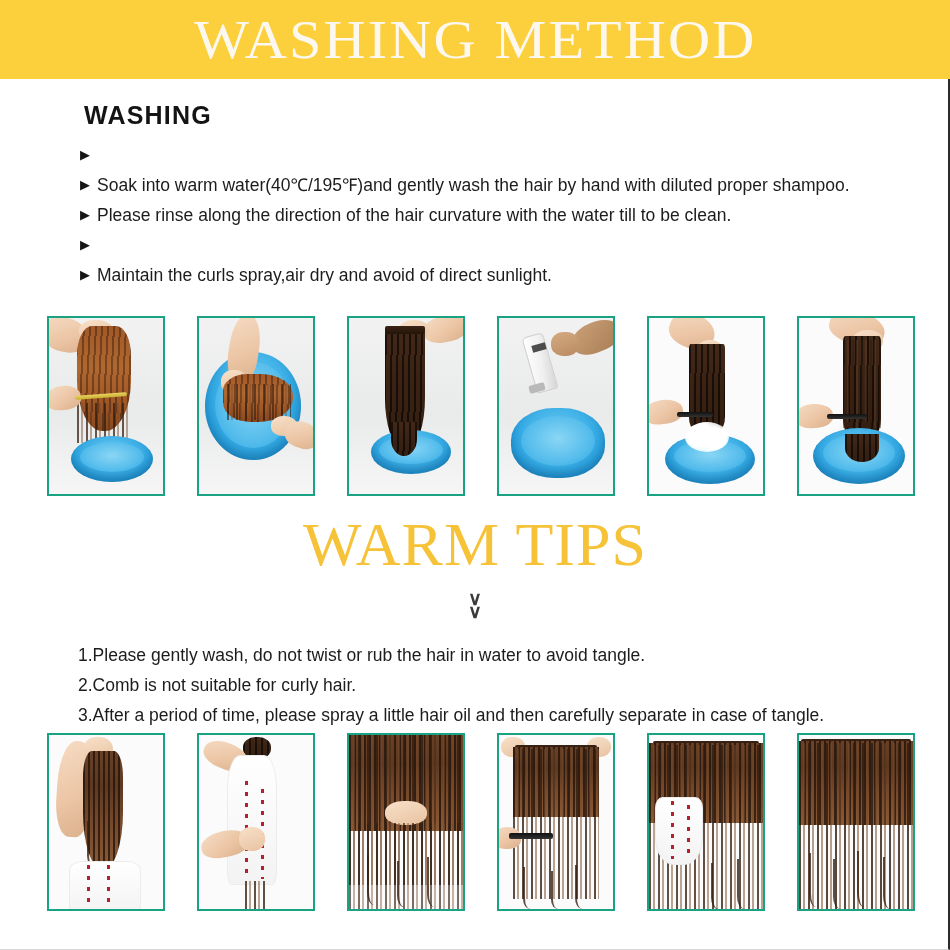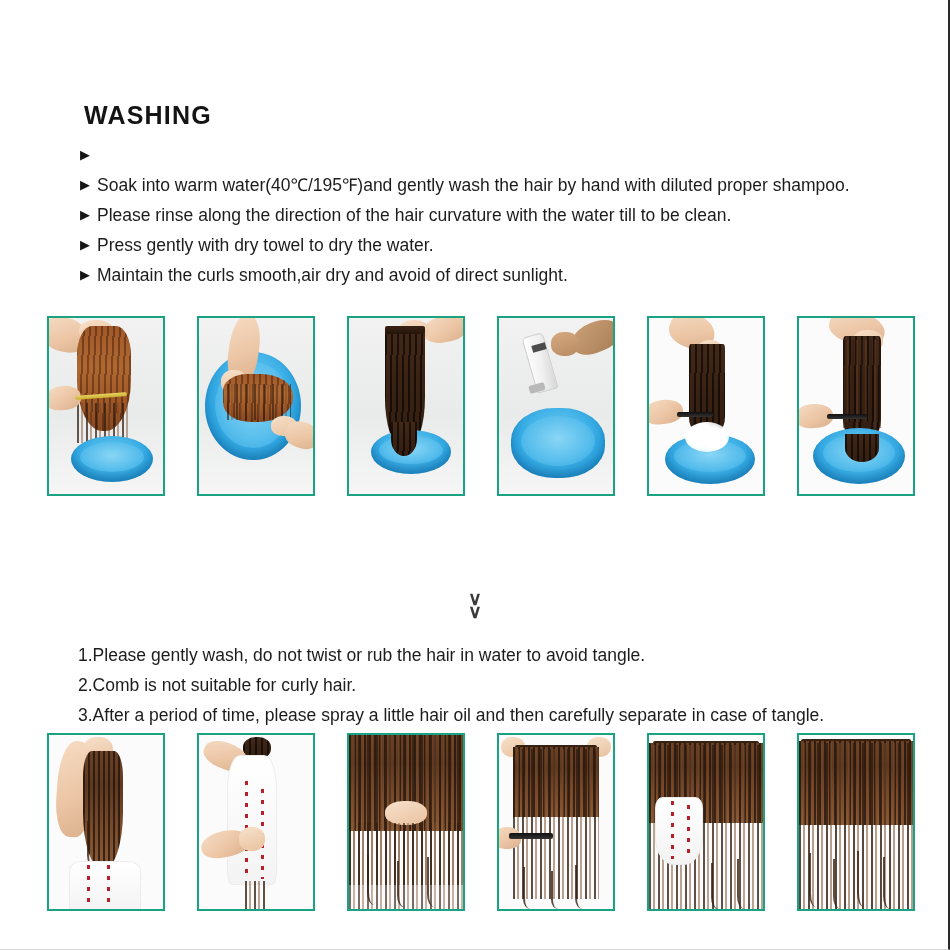--- a/index.html
+++ b/index.html
@@ -212,43 +212,45 @@
     color:#1c1c1c;
     margin-bottom:6px;
     white-space:nowrap;
   }
 </style>
 </head>
 <body>
 
 <div class="page">
 
+  <div class="banner">
+    <div class="banner-title">WASHING METHOD</div>
+  </div>
 
   <div class="section-washing">
     <div class="washing-heading">WASHING</div>
 
     <div class="bullet-list">
       <div class="bullet-row">
         <span class="bullet-mark">▶</span>
       </div>
       <div class="bullet-row">
         <span class="bullet-mark">▶</span>
         <span class="bullet-text">Soak into warm water(40℃/195℉)and gently wash the hair by hand with diluted proper shampoo.</span>
       </div>
       <div class="bullet-row">
         <span class="bullet-mark">▶</span>
         <span class="bullet-text">Please rinse along the direction of the hair curvature with the water till to be clean.</span>
       </div>
       <div class="bullet-row">
         <span class="bullet-mark">▶</span>
-        <span class="bullet-text">Press gently with dry towel to dry the water.</span>
       </div>
       <div class="bullet-row">
         <span class="bullet-mark">▶</span>
-        <span class="bullet-text">Maintain the curls smooth,air dry and avoid of direct sunlight.</span>
+        <span class="bullet-text">Maintain the curls spray,air dry and avoid of direct sunlight.</span>
       </div>
     </div>
   </div>
 
   <div class="photo-row row1">
 
     <div class="photo-frame">
       <div class="photo-inner">
         <div class="bg-lightgray"></div>
         <div class="arm" style="left:-6px; top:0px; width:46px; height:34px; border-radius:40% 60% 50% 50%; transform:rotate(12deg);"></div>
@@ -325,20 +327,21 @@
         <div class="strands" style="left:44px; top:22px; width:38px; height:88px; opacity:.55;"></div>
         <div class="arm" style="left:-4px; top:86px; width:38px; height:24px; transform:rotate(-4deg);"></div>
         <div class="comb" style="left:28px; top:96px; width:40px; height:5px;"></div>
         <div class="basin" style="left:14px; top:110px; width:92px; height:56px;"></div>
         <div class="basin-inner" style="left:24px; top:116px; width:72px; height:38px;"></div>
         <div class="hair-dark" style="left:46px; top:116px; width:34px; height:28px; border-radius:0 0 55% 55%;"></div>
       </div>
     </div>
   </div>
 
+  <div class="warm-title">WARM TIPS</div>
   <div class="chevrons">
     <span class="chev">∨</span>
     <span class="chev">∨</span>
   </div>
 
   <div class="tips-list">
     <div class="tip-row">1.Please gently wash, do not twist or rub the hair in water to avoid tangle.</div>
     <div class="tip-row">2.Comb is not suitable for curly hair.</div>
     <div class="tip-row">3.After a period of time, please spray a little hair oil and then carefully separate in case of tangle.</div>
   </div>

